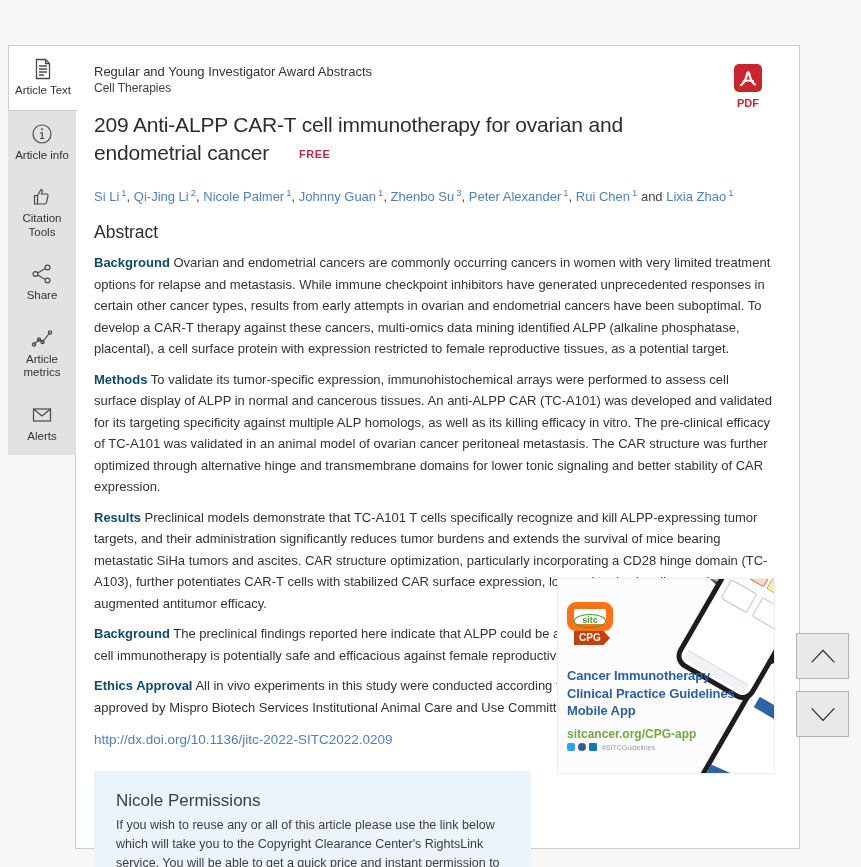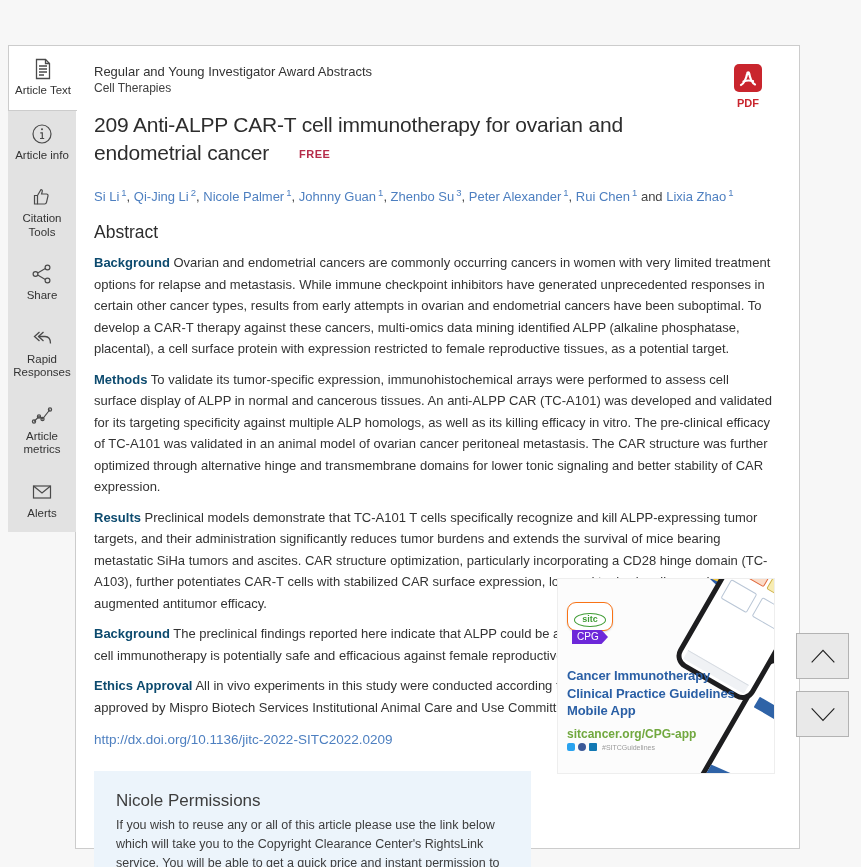--- a/index.html
+++ b/index.html
@@ -59,26 +59,26 @@
   .p1-card { position:absolute; border-radius:2px; }
   .c-peach { background:#fbdcc8; border:1px solid #e0673a; }
   .c-yellow { background:#f7ecb2; border:1px solid #cfb24a; }
   .p1-btn { position:absolute; background:#fff; border:1px solid #b9c6d6; border-radius:2px; }
   .p1-nav { position:absolute; bottom:3px; left:4px; right:4px; height:10px; background:#f0f2f5; border-top:1px solid #d5dae0; }
   .phone2 { width:104px; height:180px; right:-48px; bottom:-74px; transform:rotate(30deg); }
   .p2-logo { position:absolute; top:38px; left:8px; right:8px; height:12px; background:#2f63a7; border-radius:1px; }
   .p2-blue { position:absolute; bottom:30px; left:-6px; right:-6px; height:24px; background:#2f63a7; transform:rotate(-6deg); }
 
   .app-icon { position:absolute; left:9px; top:23px; width:46px; height:29px; background:#fff;
-              border:1px solid #f97316; border-radius:9px; box-shadow:0 1px 2px rgba(0,0,0,.15);
-              text-align:center; padding-top:5px; }
+              border:7px solid #f97316; border-radius:9px; box-shadow:0 1px 2px rgba(0,0,0,.15);
+              text-align:center; }
   .sitc-oval { display:inline-block; font-size:9px; font-weight:bold; color:#3f9c35; border:1.5px solid #3f9c35;
                border-radius:50%; padding:0px 7px 1px; line-height:11px; }
-  .cpg-tag { display:block; margin:3px auto 0; width:36px; font-size:10px; font-weight:normal; color:#fff;
-             background:#6d28d9; clip-path:polygon(0 0,82% 0,100% 50%,82% 100%,0 100%); padding:1px 0 2px 2px; text-align:left; }
+  .cpg-tag { display:block; margin:3px auto 0; width:36px; font-size:10px; font-weight:bold; color:#fff;
+             background:#c2410c; clip-path:polygon(0 0,82% 0,100% 50%,82% 100%,0 100%); padding:1px 0 2px 2px; text-align:left; }
   .cpg-tag span { padding-left:3px; }
   .ad-headline { position:absolute; left:9px; top:76px; width:190px; font-size:13px; font-weight:bold;
                  color:#2a5fa5; line-height:17.5px; letter-spacing:-0.1px;margin-top:12px; }
   .ad-url { position:absolute; left:9px; top:148px; font-size:12px; font-weight:bold; color:#71a83f; }
   .ad-social { position:absolute; left:9px; top:164px; display:flex; align-items:center; gap:3px; }
   .soc { width:8px; height:8px; display:inline-block; }
   .soc-tw { background:#2aa3ef; border-radius:2px; }
   .soc-fb { background:#3b5998; border-radius:50%; }
   .soc-li { background:#1178b3; border-radius:1px; }
   .hash { font-size:7px; color:#9a9a9a; margin-left:2px; }
@@ -134,30 +134,20 @@
         <svg viewBox="0 0 24 24" fill="none" stroke="#4a4a4a" stroke-width="1.2">
           <circle cx="17.5" cy="5.5" r="2.4"></circle>
             <circle cx="5.5" cy="12" r="2.4"></circle>
             <circle cx="17.5" cy="18.5" r="2.4"></circle>
           <path d="M7.7 10.9 L15.3 6.6 M7.7 13.1 L15.3 17.4"></path>
         </svg>
       </span>
       <span class="side-label">Share</span>
     </div>
 
-    <div class="side-item">
-      <span class="side-icon">
-        <svg viewBox="0 0 24 24" fill="none" stroke="#4a4a4a" stroke-width="1.3">
-          <path d="M9.5 6 L4.5 10.5 L9.5 15"></path>
-          <path d="M13.5 6 L8.5 10.5 L13.5 15"></path>
-          <path d="M8.5 10.5 h6.5 c3.5 0 5.5 2.5 5.5 7"></path>
-        </svg>
-      </span>
-      <span class="side-label">Rapid Responses</span>
-    </div>
 
     <div class="side-item">
       <span class="side-icon">
         <svg viewBox="0 0 24 24" fill="none" stroke="#4a4a4a" stroke-width="1.2">
           <path d="M4 18.5 L9 13.5 L12.5 16 L20 6.5"></path>
           <circle cx="4" cy="18.5" r="1.6"></circle>
             <circle cx="9" cy="13.5" r="1.6"></circle>
           <circle cx="12.5" cy="16" r="1.6"></circle>
             <circle cx="20" cy="6.5" r="1.6"></circle>
         </svg>

